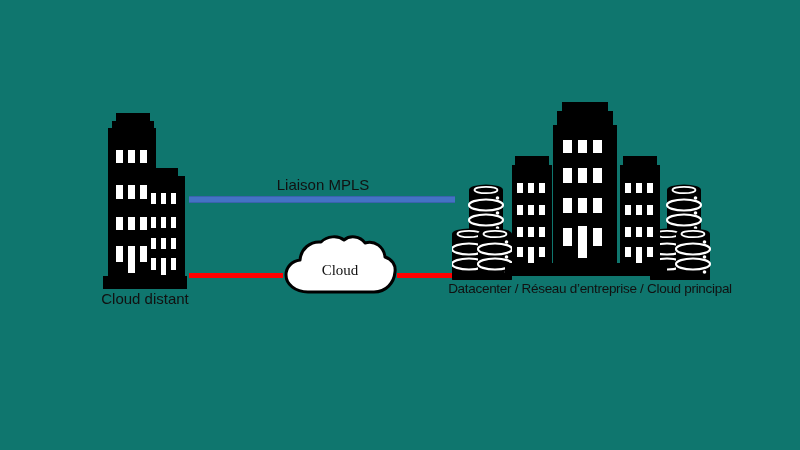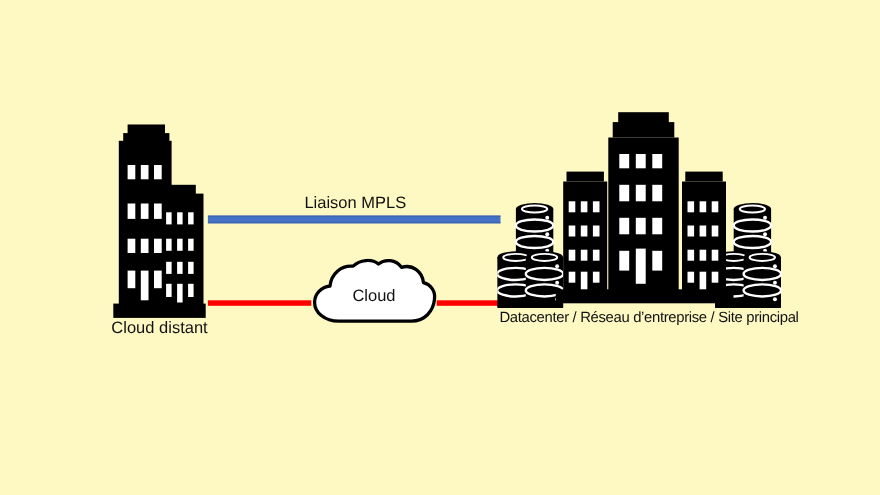--- a/index.html
+++ b/index.html
@@ -4,21 +4,21 @@
 <style>
   html, body {
     margin: 0;
     padding: 0;
     background: #ffffff;
   }
   .canvas {
     position: relative;
     width: 800px;
     height: 450px;
-    background: #fef9c3;
+    background: #0f766e;
     overflow: hidden;
     font-family: "Liberation Sans", sans-serif;
     color: #111111;
   }
   .abs { position: absolute; }
   .label {
     position: absolute;
     text-align: center;
     color: #111111;
     font-size: 15px;
@@ -28,21 +28,21 @@
   .link-line { position: absolute; }
   .mpls-line {
     left: 189px; top: 196px;
     width: 266px; height: 5px;
     border-top: 1px solid #3a62ad;
     border-bottom: 1px solid #3a62ad;
   }
   .red-left  { left: 189px; top: 273px; width: 94px; height: 5px; }
   .red-right { left: 397px; top: 273px; width: 57px; height: 5px; }
   .mpls-label { left: 252px; top: 177px; width: 142px; }
-  .cloud-label { left: 281px; top: 262px; width: 118px; }
+  .cloud-label { left: 281px; top: 262px; width: 118px; font-family: Liberation Serif, serif; }
   .remote-label { left: 96px; top: 291px; width: 98px; }
   .main-label {
     left: 445px; top: 282px; width: 290px;
     font-size: 13.5px; letter-spacing: -0.3px;
   }
 </style>
 </head>
 <body>
 
 <div class="canvas">
@@ -169,15 +169,15 @@
         <rect x="131" y="105" width="6" height="10"></rect>
         <rect x="142" y="105" width="6" height="10"></rect>
       <rect x="120" y="127" width="6" height="10"></rect>
         <rect x="131" y="127" width="6" height="10"></rect>
         <rect x="142" y="127" width="6" height="10"></rect>
       <rect x="120" y="147" width="6" height="10"></rect>
         <rect x="131" y="147" width="6" height="16"></rect>
         <rect x="142" y="147" width="6" height="10"></rect>
     </g>
   </svg>
-  <div class="label main-label">Datacenter / Réseau d’entreprise / Site principal</div>
+  <div class="label main-label">Datacenter / Réseau d’entreprise / Cloud principal</div>
 
 </div>
 
 </body></html>

